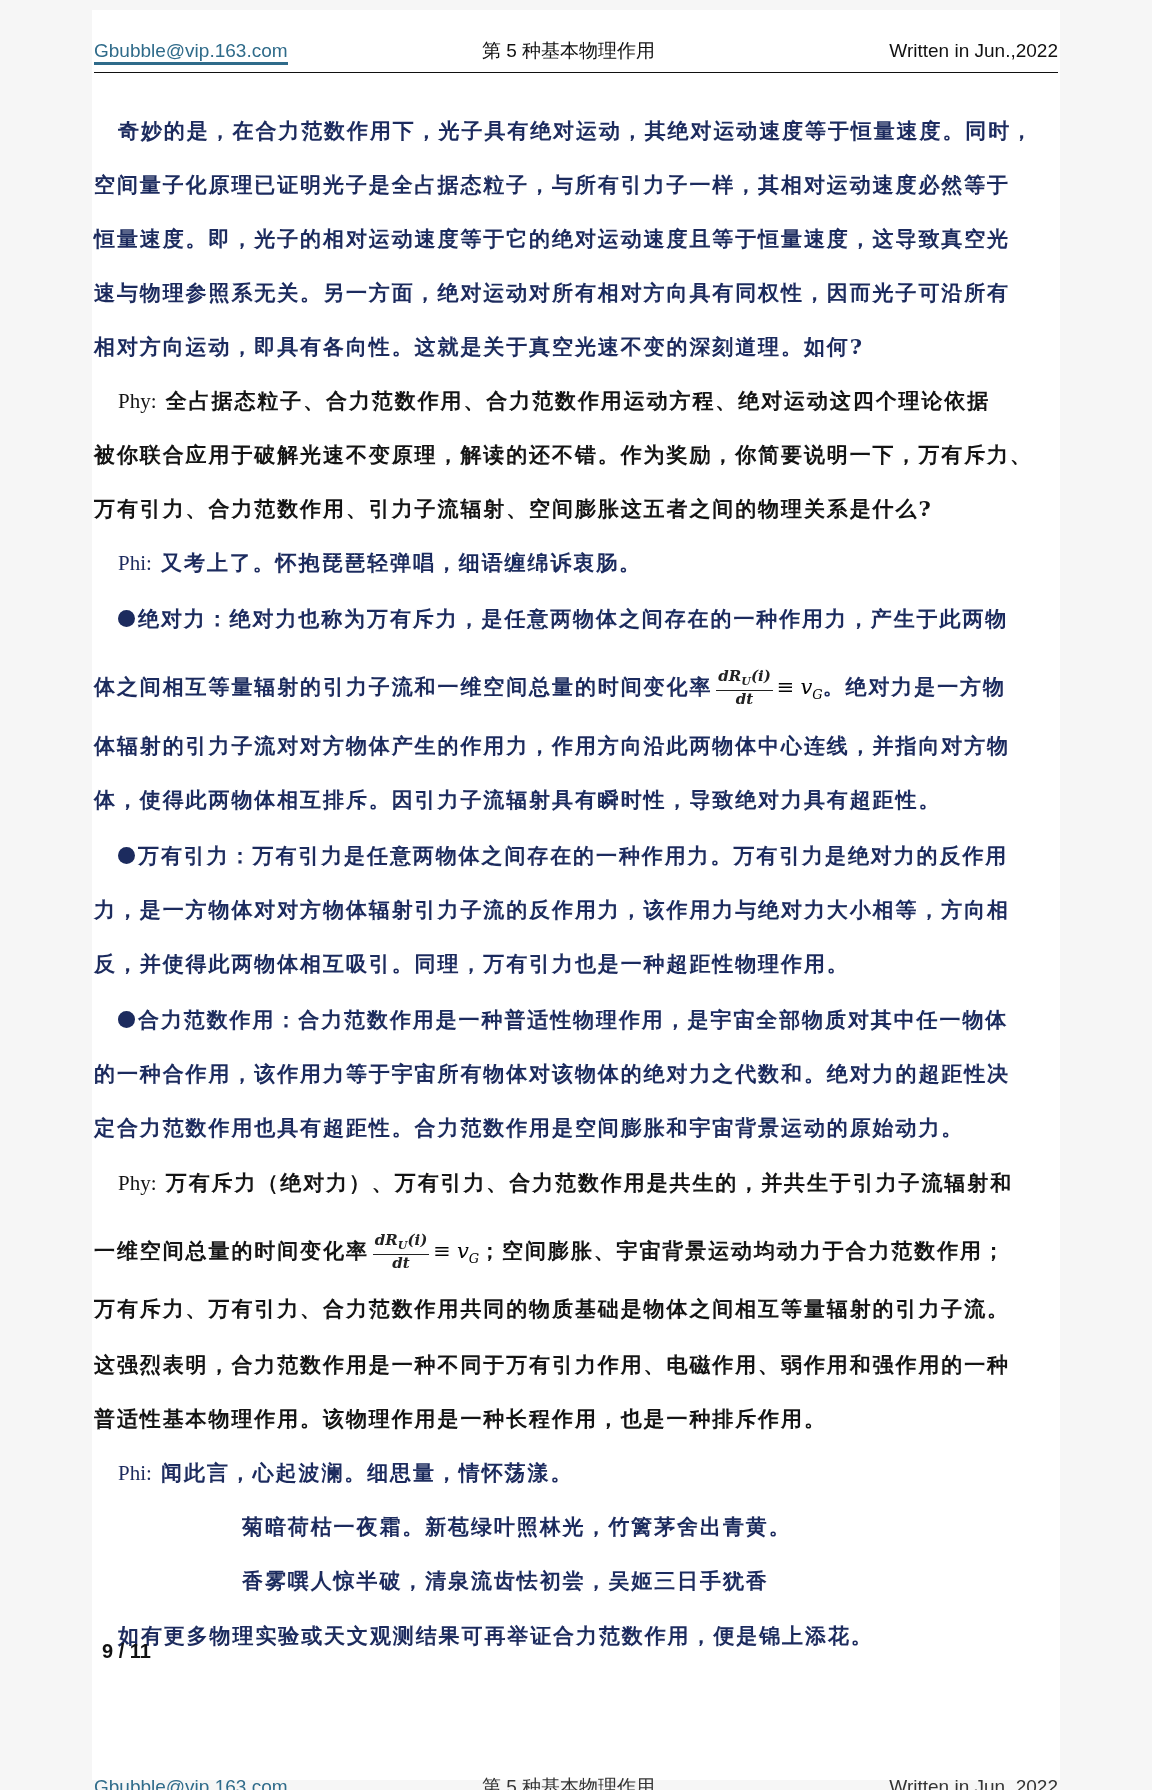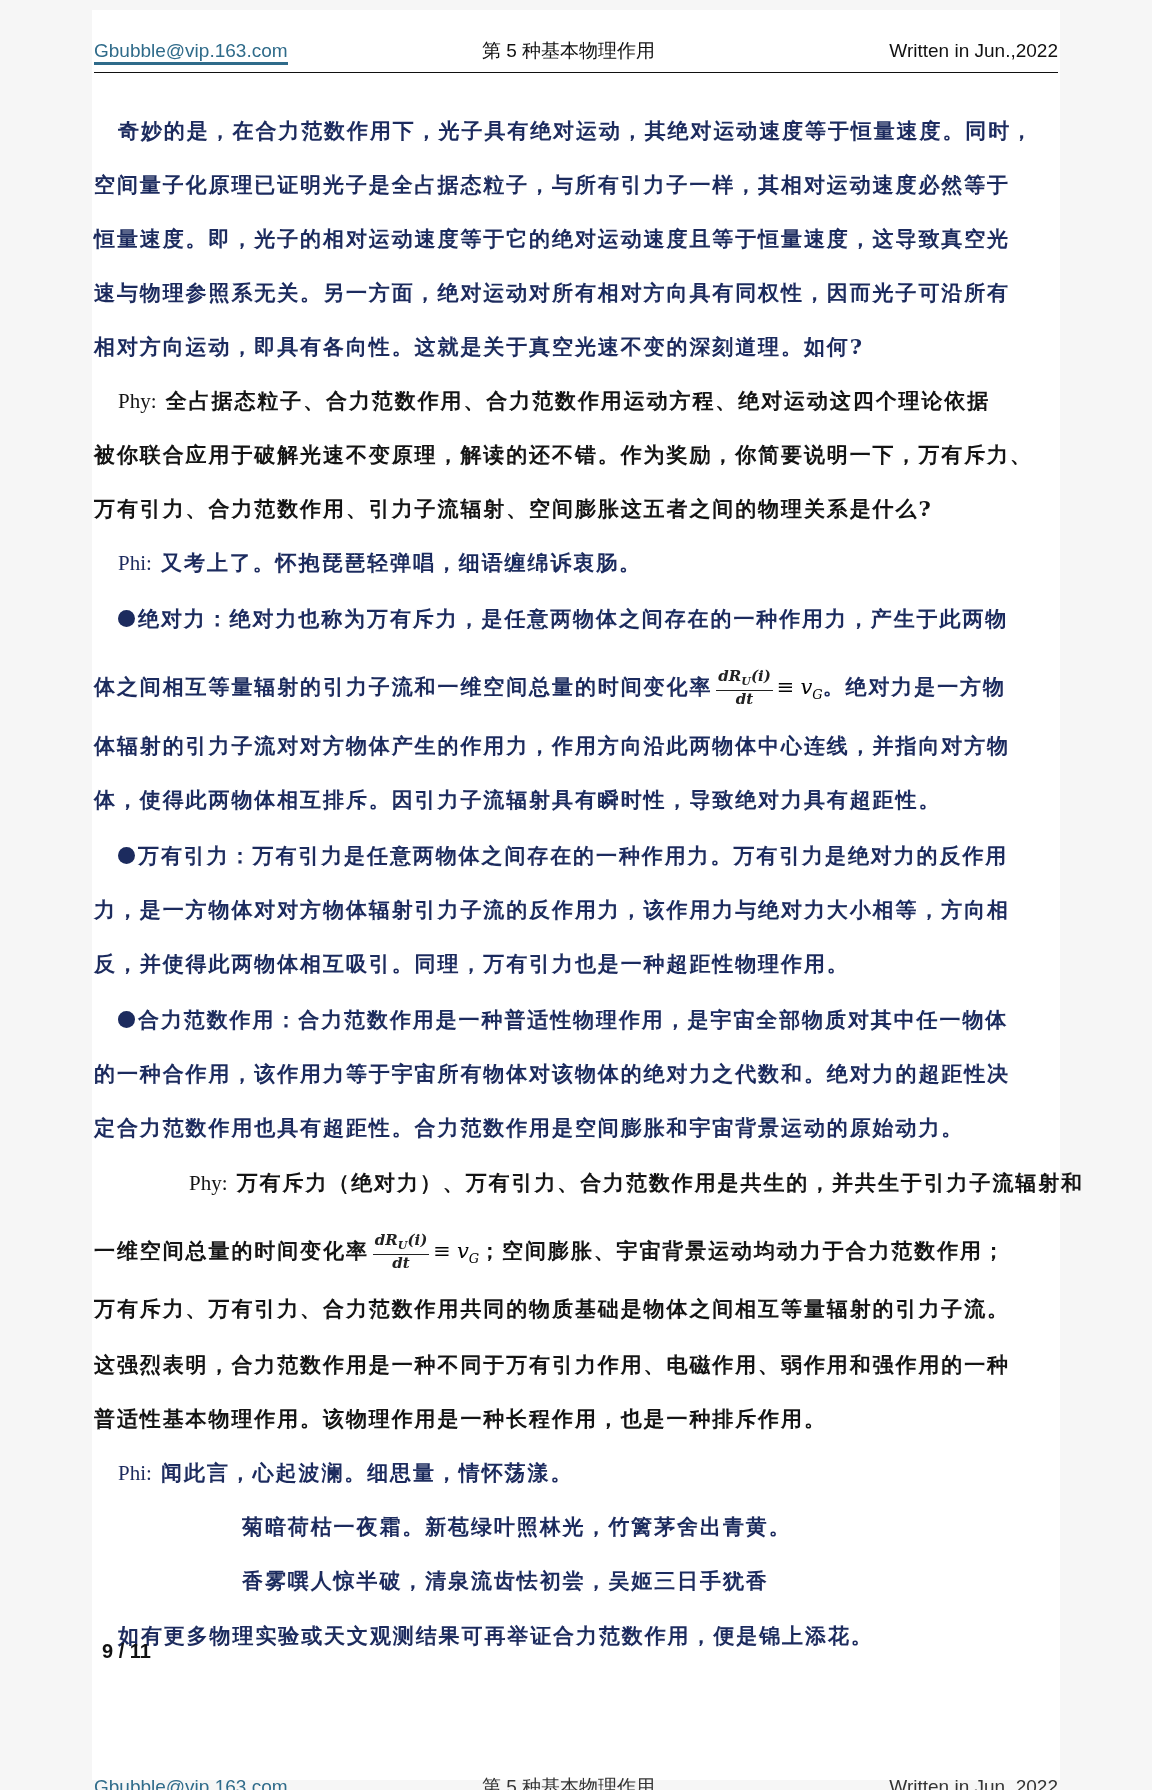--- a/index.html
+++ b/index.html
@@ -92,21 +92,21 @@
 </div>
 <div class="line" style="top:895px;">力，是一方物体对对方物体辐射引力子流的反作用力，该作用力与绝对力大小相等，方向相</div>
 <div class="line" style="top:949px;">反，并使得此两物体相互吸引。同理，万有引力也是一种超距性物理作用。</div>
 
 <div class="line indent" style="top:1005px;">
   <span class="bullet"></span><span>合力范数作用：</span><span>合力范数作用是一种普适性物理作用，是宇宙全部物质对其中任一物体</span>
 </div>
 <div class="line" style="top:1059px;">的一种合作用，该作用力等于宇宙所有物体对该物体的绝对力之代数和。绝对力的超距性决</div>
 <div class="line" style="top:1113px;">定合力范数作用也具有超距性。合力范数作用是空间膨胀和宇宙背景运动的原始动力。</div>
 
-<div class="line black indent" style="top:1168px;text-align:right;">
+<div class="line black indent" style="top:1168px;">
   <span class="speaker">Phy:</span>
   <span>万有斥力（绝对力）、万有引力、合力范数作用是共生的，并共生于引力子流辐射和</span>
 </div>
 <div class="line black" style="top:1232px;">
   <span>一维空间总量的时间变化率</span><span class="frac"><span class="num"><span>dR</span><sub style="font-size:11px;">U</sub><span>(i)</span></span><span class="den">dt</span></span><span class="math"><span class="eq">≡</span><span>v</span><sub>G</sub></span><span>；空间膨胀、宇宙背景运动均动力于合力范数作用；</span>
 </div>
 <div class="line black" style="top:1294px;">万有斥力、万有引力、合力范数作用共同的物质基础是物体之间相互等量辐射的引力子流。</div>
 <div class="line black" style="top:1350px;">这强烈表明，合力范数作用是一种不同于万有引力作用、电磁作用、弱作用和强作用的一种</div>
 <div class="line black" style="top:1404px;">普适性基本物理作用。该物理作用是一种长程作用，也是一种排斥作用。</div>
 

